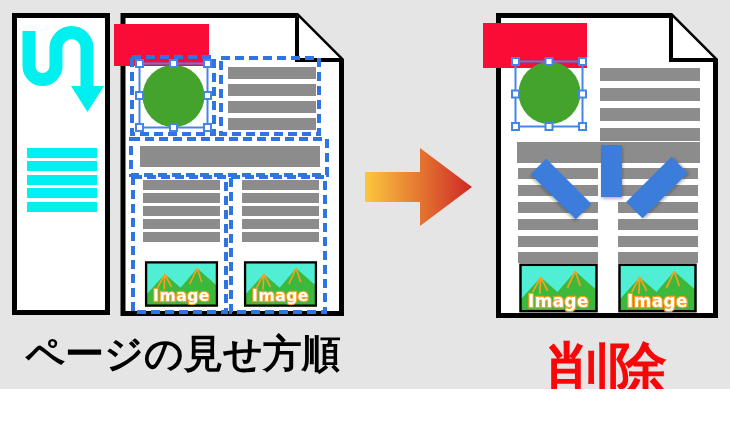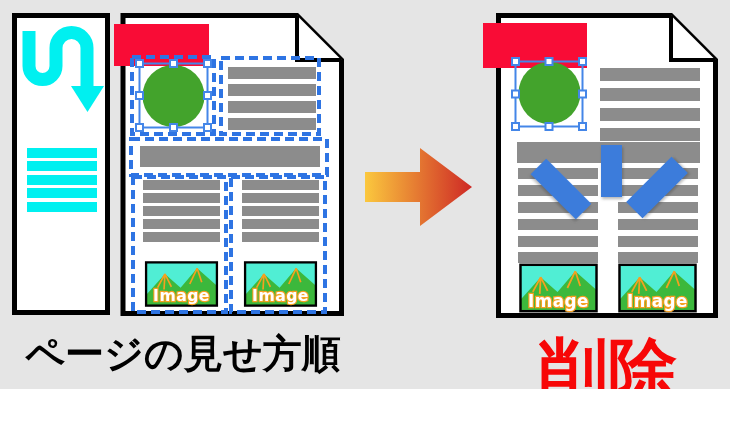--- a/index.html
+++ b/index.html
@@ -31,21 +31,21 @@
   .img-rays{fill:none;stroke:var(--image_accent,#F5A020);stroke-width:1.8;}
   .img-frame{fill:none;stroke:var(--outline,#000);stroke-width:2.5;}
   .img-label{
     font-family:"DejaVu Sans",sans-serif;font-weight:bold;font-size:17px;
     fill:#fff;stroke:var(--image_accent,#F5A020);stroke-width:2.5px;
     paint-order:stroke;text-anchor:middle;letter-spacing:.5px;
   }
   
   .caption{position:absolute;font-weight:bold;color:#000;text-align:center;white-space:nowrap;}
   .caption-left{left:0;top:330px;width:366px;font-size:39px;line-height:48px;}
-  .caption-right{left:488px;top:328px;width:240px;font-size:69px;line-height:84px;color:var(--caption_red,#F70707);}
+  .caption-right{left:488px;top:328px;width:240px;font-size:59px;line-height:84px;color:var(--caption_red,#F70707);}
 </style>
 </head>
 <body>
 
 <div class="stage">
 
   <svg class="scene" width="730" height="439" viewBox="0 0 730 439">
     <defs>
       <linearGradient id="arrowGrad" x1="0" y1="0" x2="1" y2="0">
         <stop class="s0" offset="0" stop-color="#FBC83E"></stop>

